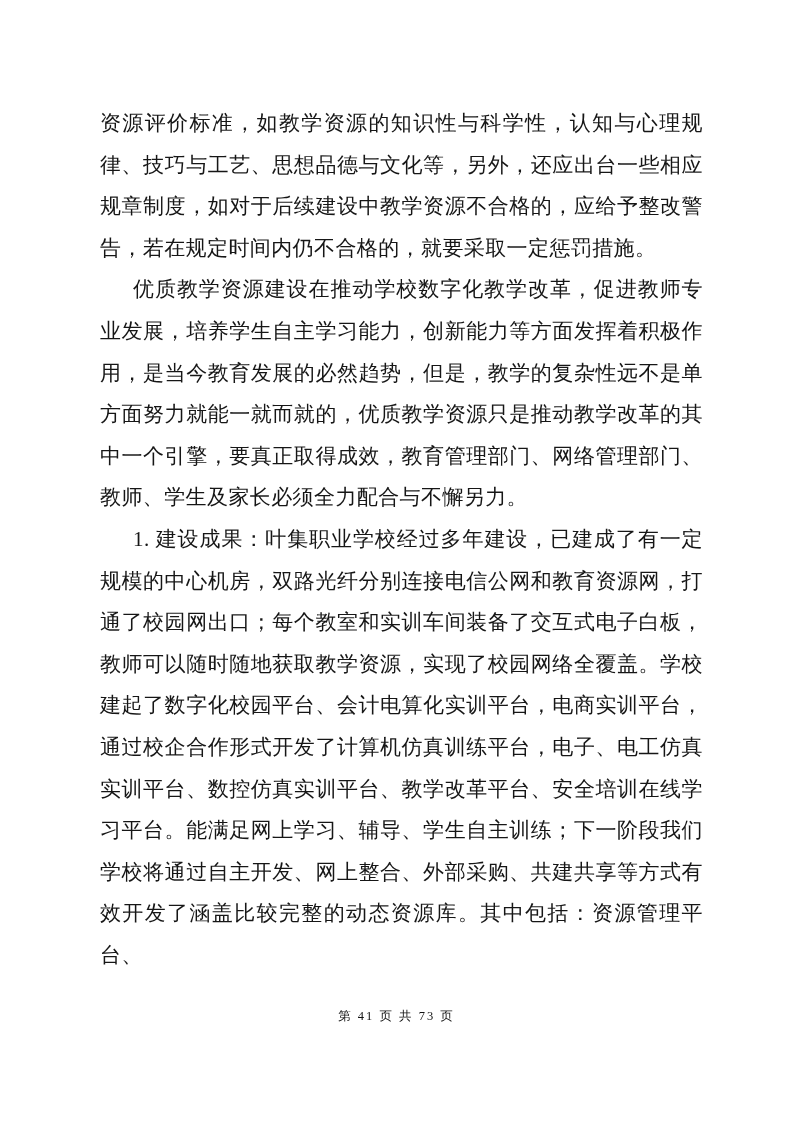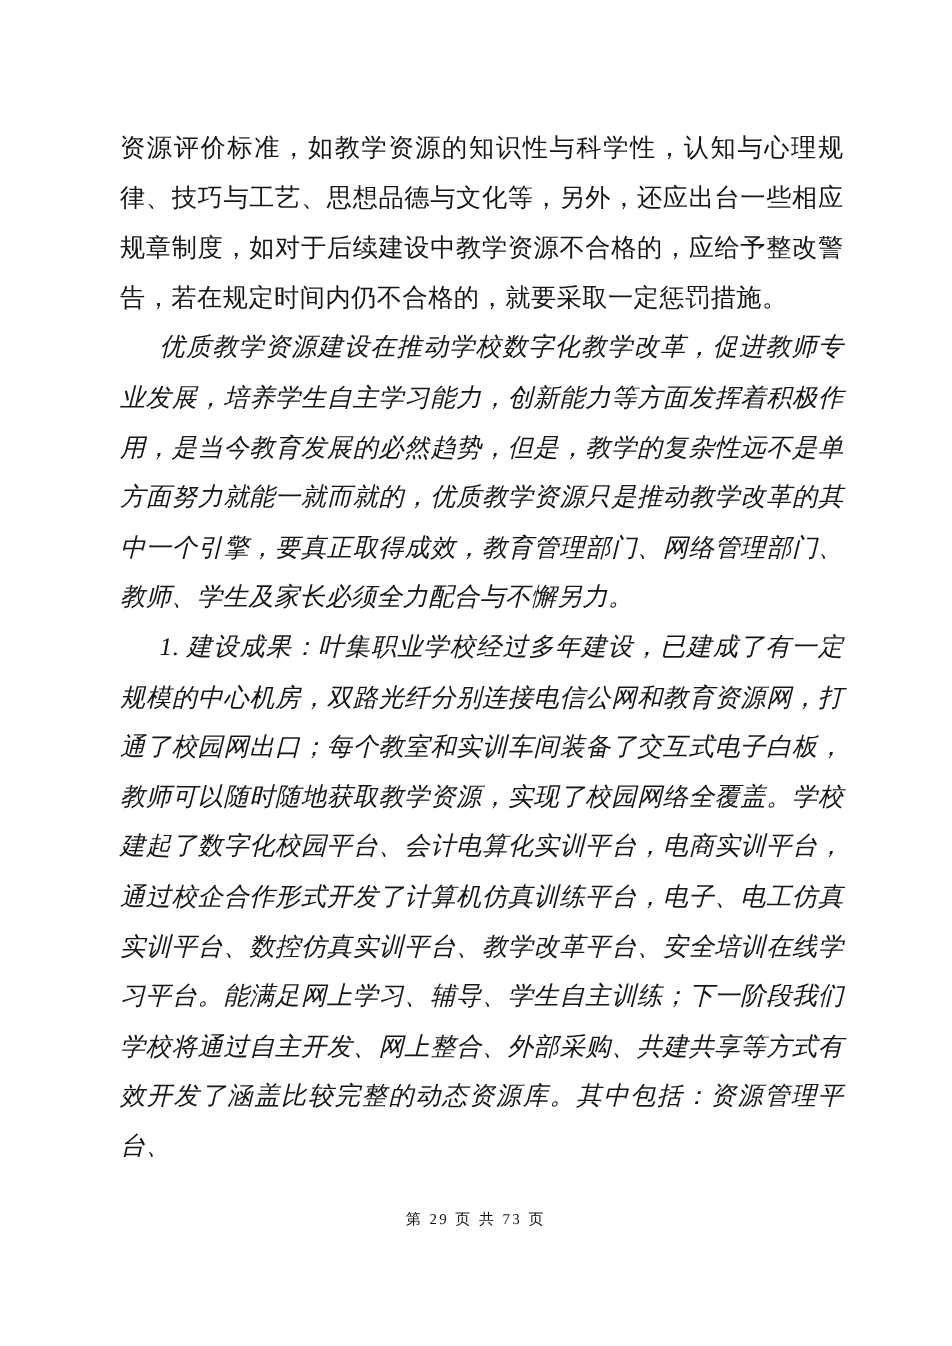--- a/index.html
+++ b/index.html
@@ -26,21 +26,20 @@
     text-align: justify;
     text-justify: inter-ideograph;
     letter-spacing: 0.4px;
   }
   .body-text p {
     margin: 0;
     padding: 0;
   }
   .body-text p.indent {
     text-indent: 33px;
-    font-style: italic;
   }
   .page-footer {
     position: absolute;
     left: 0;
     top: 1008px;
     width: 100%;
     text-align: center;
     font-size: 12.5px;
     letter-spacing: 2px;
     color: #111111;
@@ -49,14 +48,14 @@
 </head>
 <body>
 
 <div class="page">
   <div class="body-text">
 
   <p>资源评价标准，如教学资源的知识性与科学性，认知与心理规律、技巧与工艺、思想品德与文化等，另外，还应出台一些相应规章制度，如对于后续建设中教学资源不合格的，应给予整改警告，若在规定时间内仍不合格的，就要采取一定惩罚措施。</p>
       <p class="indent">优质教学资源建设在推动学校数字化教学改革，促进教师专业发展，培养学生自主学习能力，创新能力等方面发挥着积极作用，是当今教育发展的必然趋势，但是，教学的复杂性远不是单方面努力就能一就而就的，优质教学资源只是推动教学改革的其中一个引擎，要真正取得成效，教育管理部门、网络管理部门、教师、学生及家长必须全力配合与不懈另力。</p>
       <p class="indent">1. 建设成果：叶集职业学校经过多年建设，已建成了有一定规模的中心机房，双路光纤分别连接电信公网和教育资源网，打通了校园网出口；每个教室和实训车间装备了交互式电子白板，教师可以随时随地获取教学资源，实现了校园网络全覆盖。学校建起了数字化校园平台、会计电算化实训平台，电商实训平台，通过校企合作形式开发了计算机仿真训练平台，电子、电工仿真实训平台、数控仿真实训平台、教学改革平台、安全培训在线学习平台。能满足网上学习、辅导、学生自主训练；下一阶段我们学校将通过自主开发、网上整合、外部采购、共建共享等方式有效开发了涵盖比较完整的动态资源库。其中包括：资源管理平台、</p>
     </div>
-  <div class="page-footer">第 29 页 共 73 页</div>
+  <div class="page-footer">第 41 页 共 73 页</div>
 </div>
 
 </body></html>

